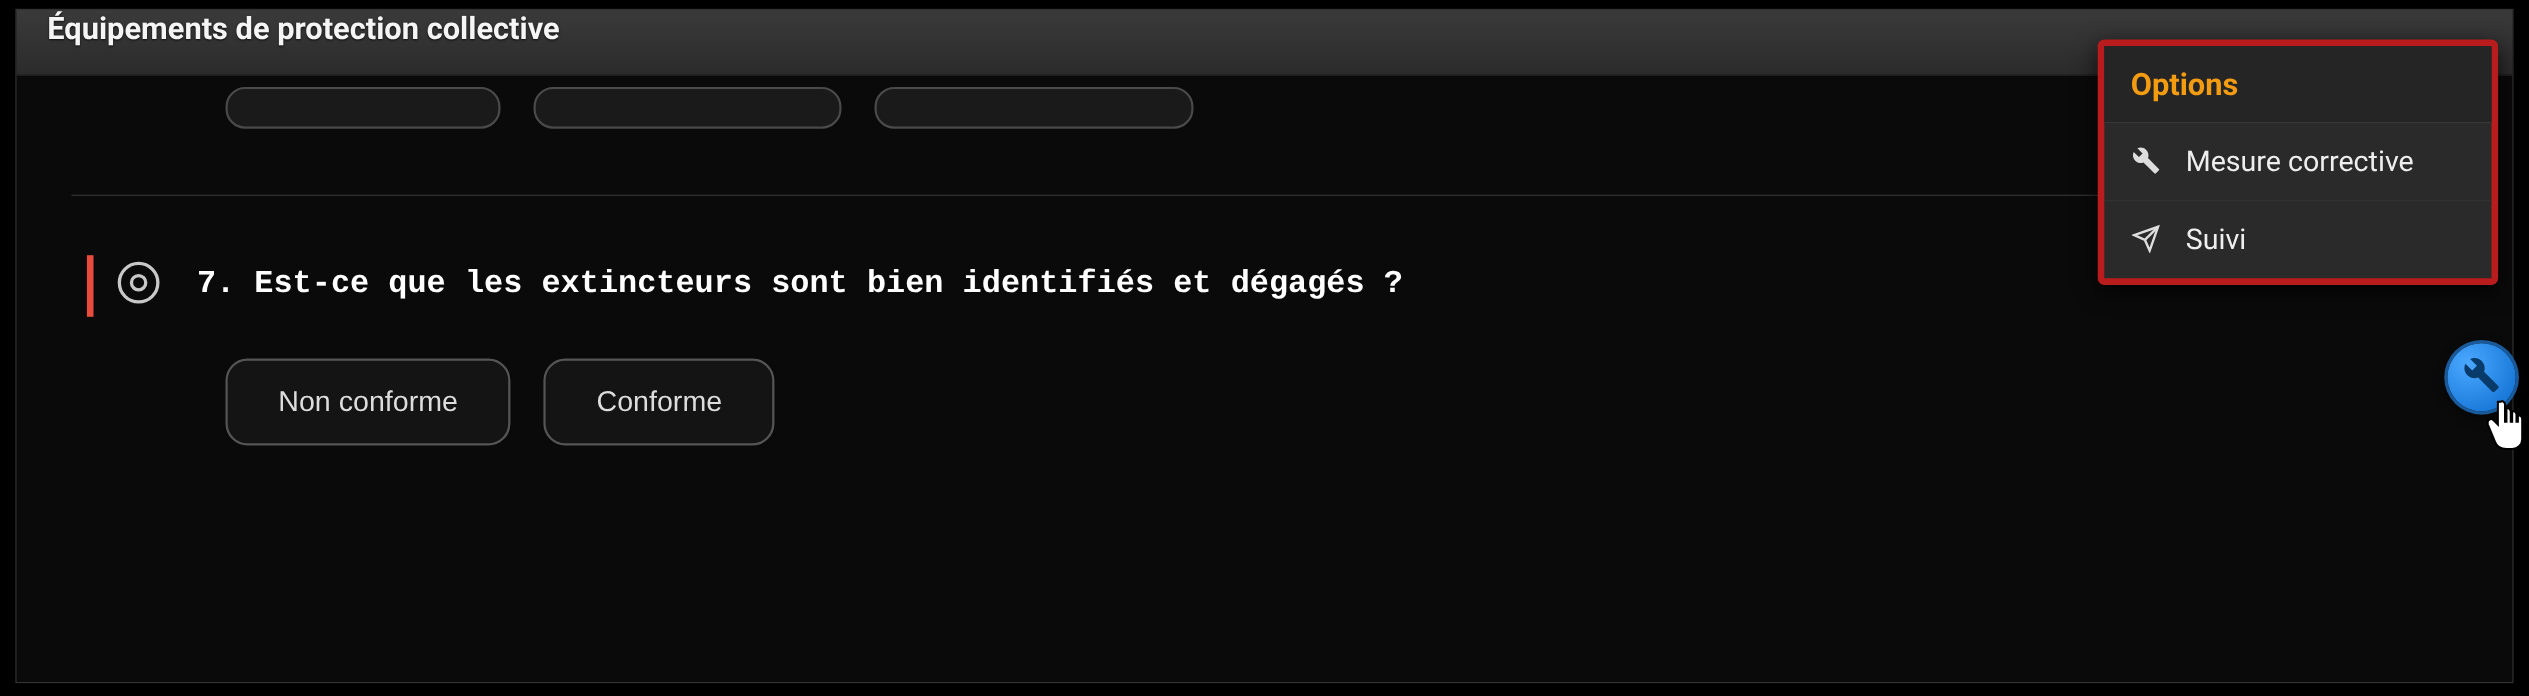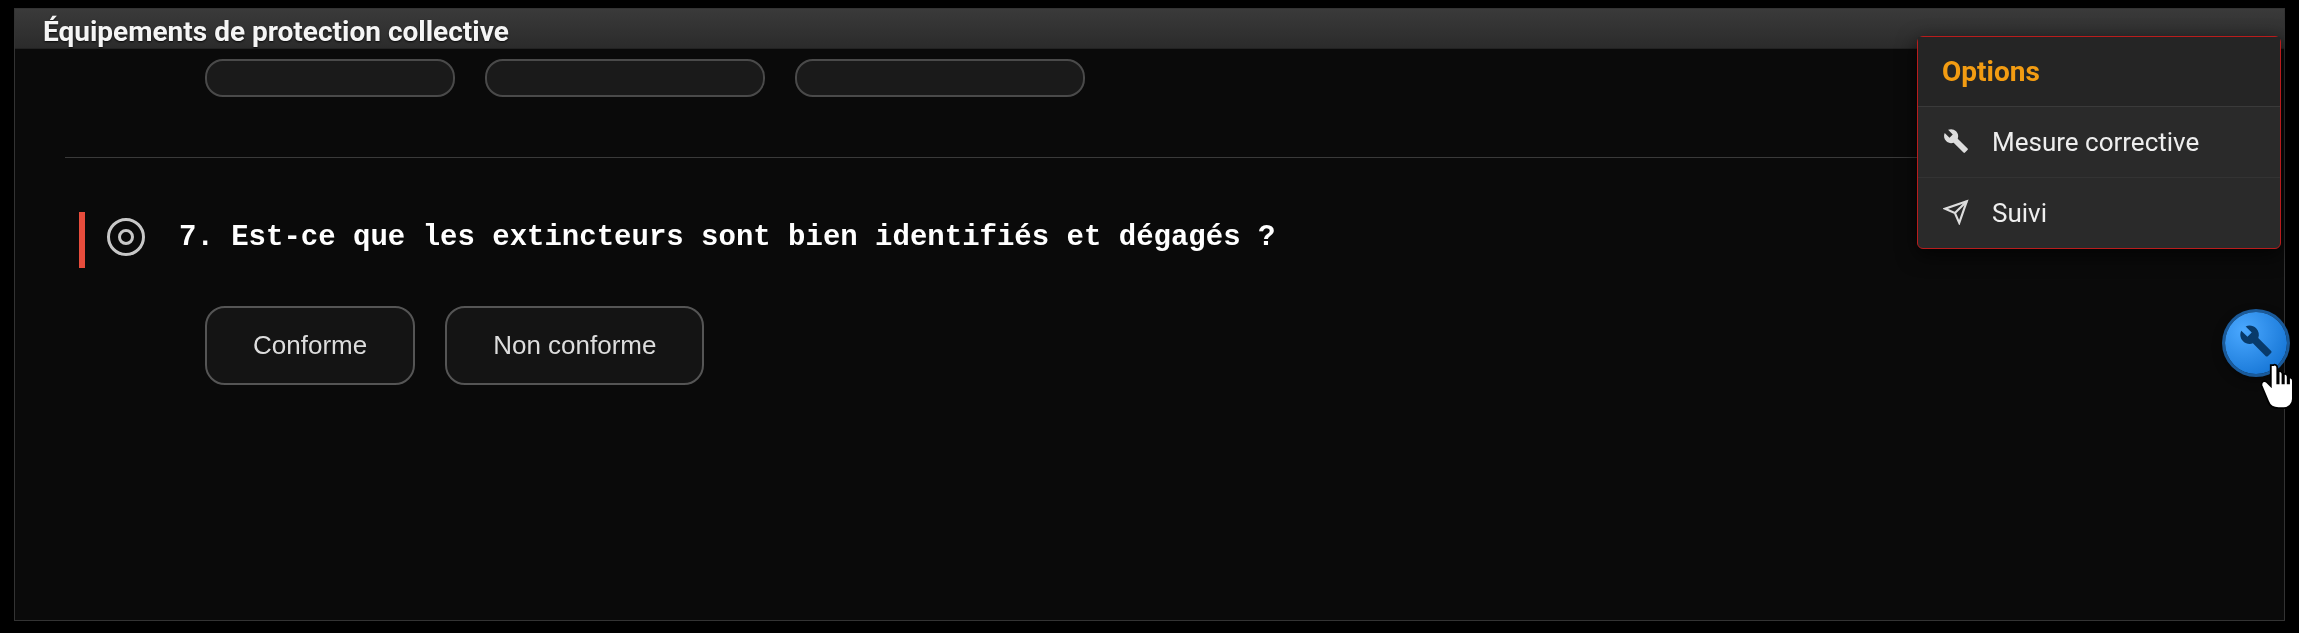--- a/index.html
+++ b/index.html
@@ -20,23 +20,23 @@
       position: absolute;
       left: 14px;
       top: 8px;
       right: 14px;
       bottom: 12px;
       background: #0a0a0a;
       border: 1px solid #333;
     }
     .panel-header {
       background: linear-gradient(to bottom, #3a3a3a, #2b2b2b);
-      height: 40px;
-      display: flex;
-      align-items: flex-end;
+      height: 60px;
+      display: flex;
+      align-items: flex-start;
       padding: 0 28px;
       border-bottom: 1px solid #222;
     }
     .panel-title {
       font-size: 28px;
       font-weight: 700;
       color: #f5f5f5;
       text-shadow: 0 1px 2px rgba(0,0,0,0.8);
     }
     .ghost-buttons {
@@ -107,25 +107,25 @@
       border-radius: 20px;
       padding: 22px 46px;
       background: #141414;
       color: #ddd;
       font-size: 26px;
       font-weight: 400;
       cursor: pointer;
     }
     .options-popup {
       position: absolute;
-      right: 18px;
+      right: 28px;
       top: 36px;
       width: 364px;
       background: #2a2a2a;
-      border: 1px solid #b91c1c;
+      border: 6px solid #b91c1c;
       border-radius: 6px;
       box-shadow: 0 6px 20px rgba(0,0,0,0.7);
       z-index: 10;
     }
     .options-header {
       padding: 18px 24px;
       font-size: 28px;
       font-weight: 700;
       color: #f39c12;
       background: #252525;
@@ -193,22 +193,22 @@
 
   <div class="question-row">
     <div class="question-marker"></div>
     <div class="question-radio">
       <div class="question-radio-inner"></div>
     </div>
     <div class="question-text">7. Est-ce que les extincteurs sont bien identifiés et dégagés ?</div>
   </div>
 
   <div class="answer-buttons">
+    <button class="answer-button">Non conforme</button>
     <button class="answer-button">Conforme</button>
-    <button class="answer-button">Non conforme</button>
   </div>
 </div>
 
 <div class="options-popup">
   <div class="options-header">Options</div>
   <div class="options-item">
     <span class="options-icon">
       <svg viewBox="0 0 24 24" width="26" height="26" fill="#ddd">
         <path d="M22.7 19l-9.1-9.1c.9-2.3.4-5-1.5-6.9-2-2-5-2.4-7.4-1.3L9 6 6 9 1.6 4.7C.4 7.1.9 10.1 2.9 12.1c1.9 1.9 4.6 2.4 6.9 1.5l9.1 9.1c.4.4 1 .4 1.4 0l2.3-2.3c.5-.4.5-1.1.1-1.4z"></path>
       </svg>

